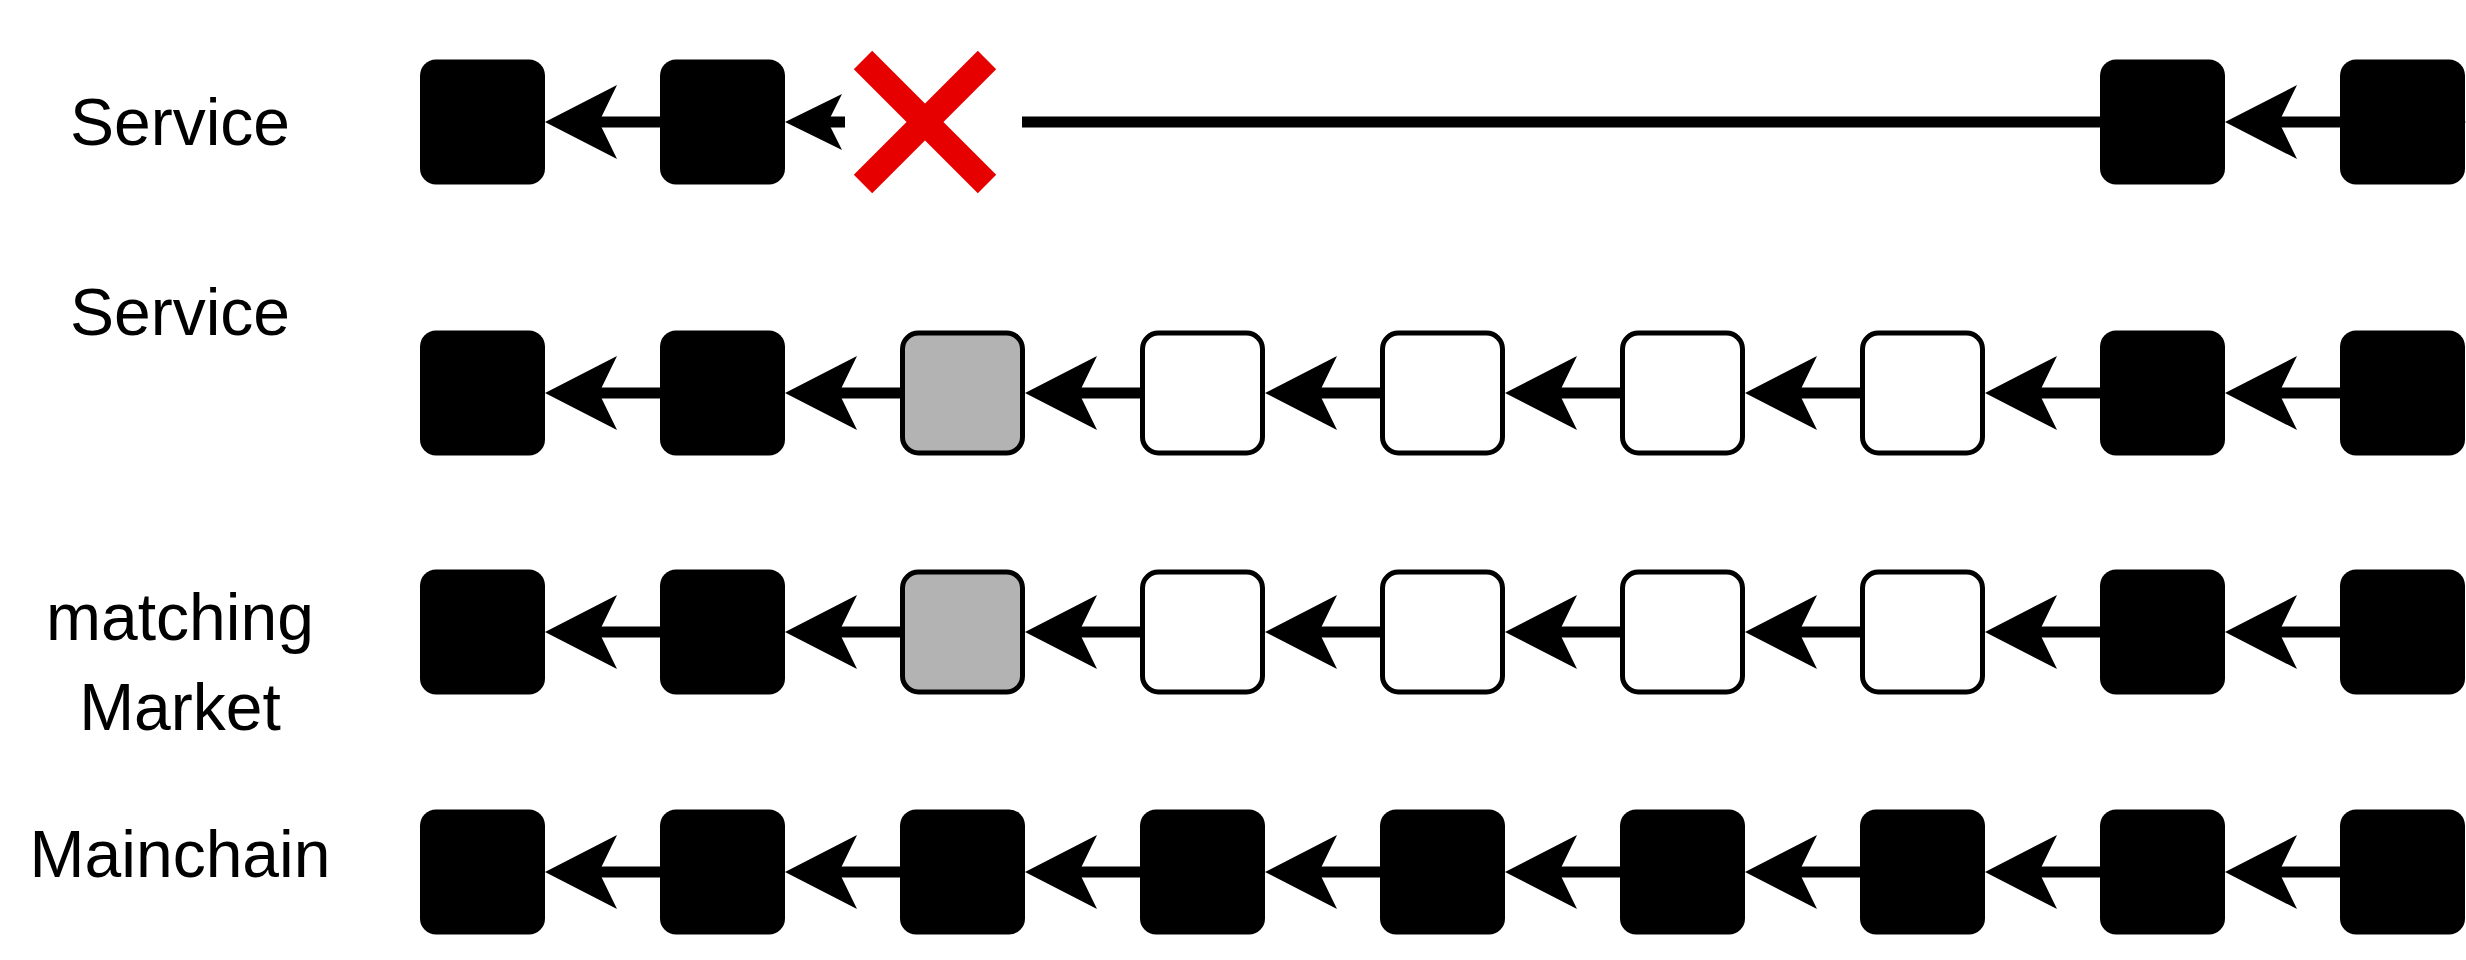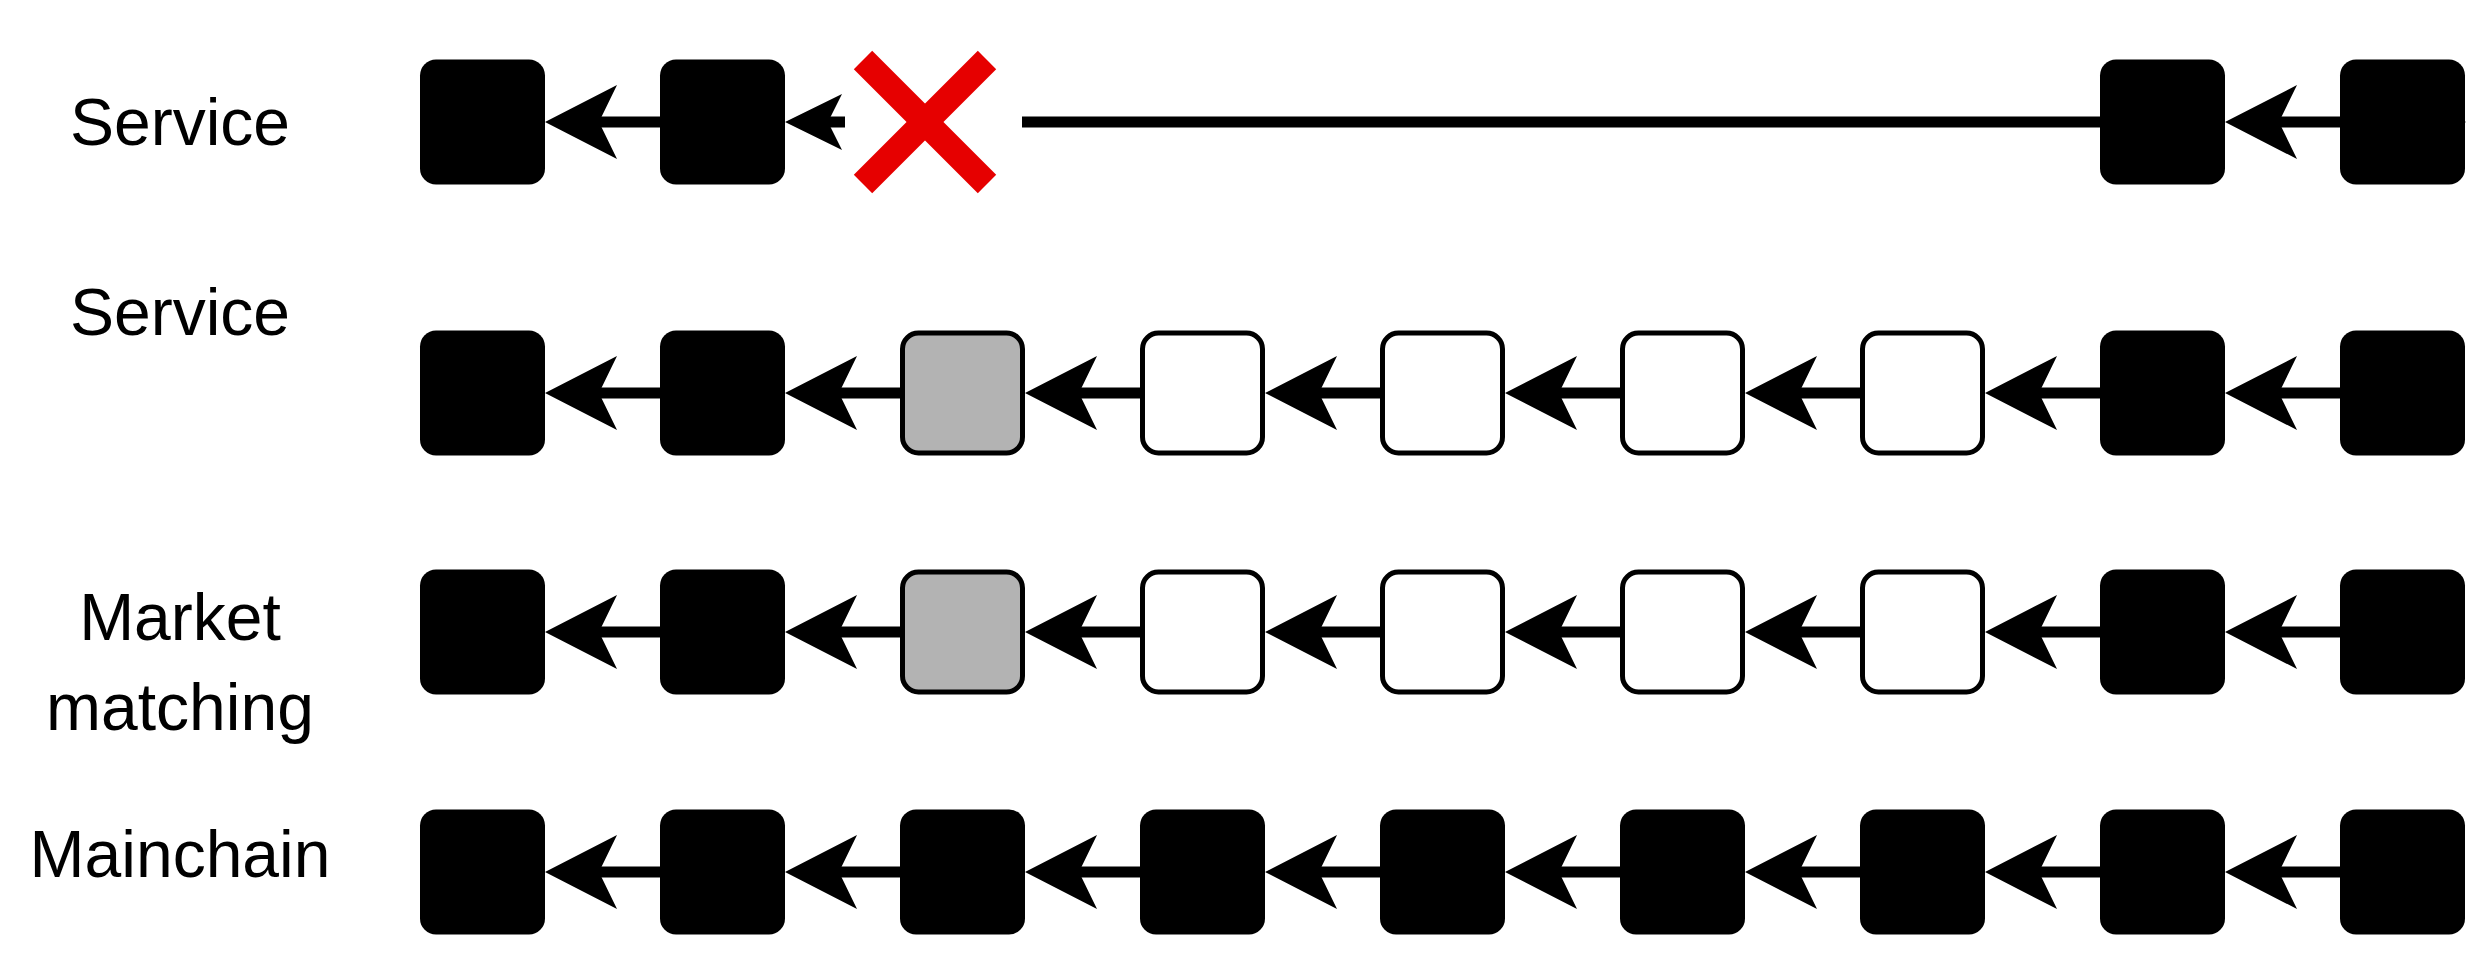--- a/index.html
+++ b/index.html
@@ -13,22 +13,22 @@
 <body>
 
 <div id="labels">
   <div class="label" id="lbl-0" style="top: 77px;">
     <div>Service</div>
   </div>
   <div class="label" id="lbl-1" style="top: 267px;">
     <div>Service</div>
   </div>
   <div class="label" id="lbl-2" style="top: 572px;">
+    <div>matching</div>
     <div>Market</div>
-    <div>matching</div>
   </div>
   <div class="label" id="lbl-3" style="top: 809px;">
     <div>Mainchain</div>
   </div>
 </div>
 
 <svg class="diagram" id="diagram" width="2466" height="960" viewBox="0 0 2466 960" xmlns="http://www.w3.org/2000/svg">
     <line x1="585" y1="122" x2="660" y2="122" stroke="#000000" stroke-width="11"></line>
     <polygon points="545,122 617,85 599,122 617,159" fill="#000000"></polygon>
     <line x1="805" y1="122" x2="845" y2="122" stroke="#000000" stroke-width="11"></line>

